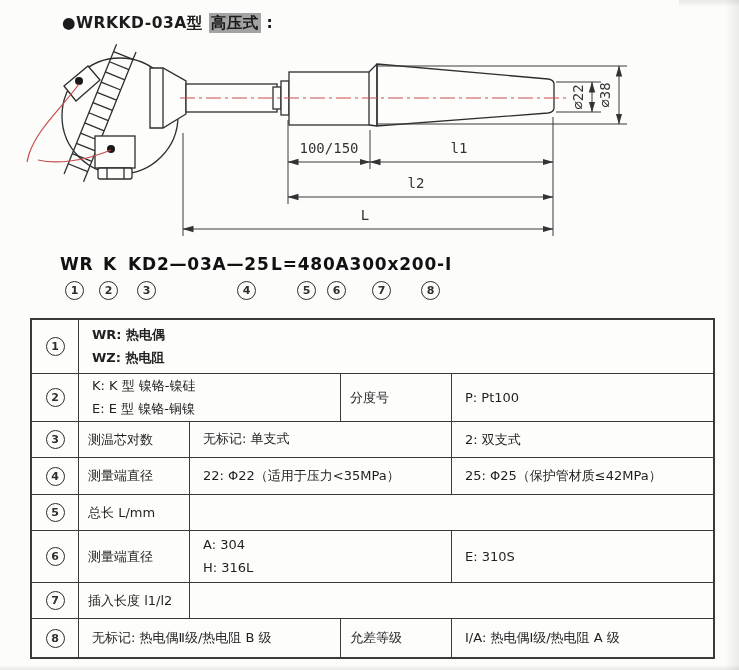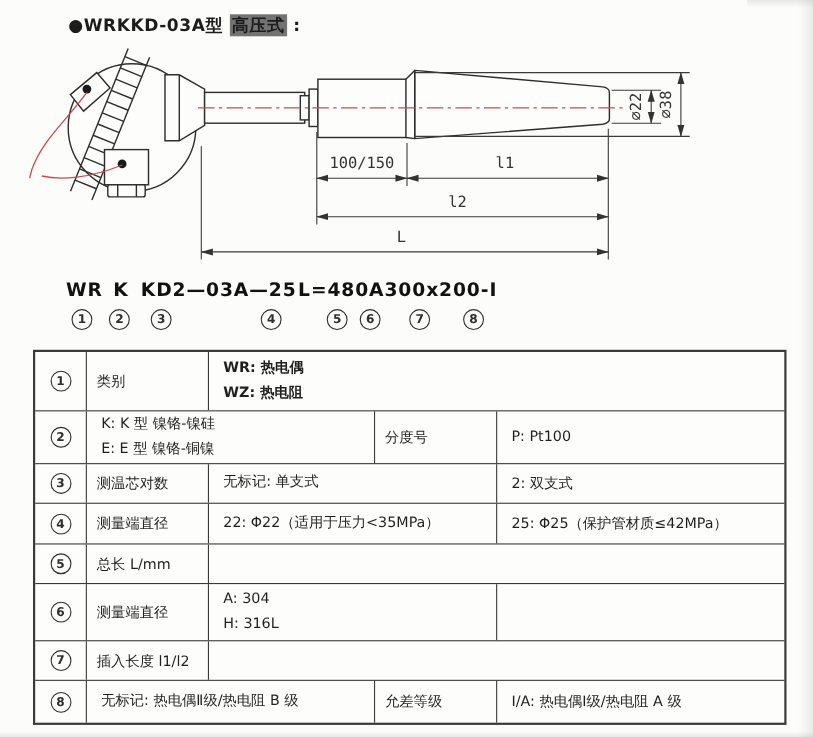--- a/index.html
+++ b/index.html
@@ -10,21 +10,21 @@
   }
   .edge-right{position:absolute; right:0; top:0; width:14px; height:670px;
     background:linear-gradient(to right, rgba(0,0,0,0), rgba(0,0,0,0.07)); }
   .edge-top{position:absolute; right:0; top:0; width:60px; height:7px;
     background:linear-gradient(to bottom, rgba(0,0,0,0.08), rgba(0,0,0,0)); }
   .edge-bottom{position:absolute; left:0; bottom:0; width:739px; height:5px;
     background:linear-gradient(to top, rgba(0,0,0,0.08), rgba(0,0,0,0)); }
 
   .title{position:absolute; left:62px; top:13px; font-size:15.5px; font-weight:bold;
     letter-spacing:0.5px; white-space:nowrap;}
-  .title .hl{background:#737373; padding:1px 2px;text-align:center;}
+  .title .hl{background:#a3a3a3; padding:1px 2px;text-align:center;}
 
   svg.drawing{position:absolute; left:0; top:0;}
 
   .model{position:absolute; top:254px; left:0; width:739px; height:24px;
     font-size:17px; font-weight:600; letter-spacing:0.8px; color:#111;}
   .model span{position:absolute; top:0; white-space:nowrap;}
   .m0{left:60px;} .m1{left:103px;} .m2{left:128px;} .m3{left:271px;}
 
   .markers{position:absolute; top:281px; left:0; width:739px; height:22px;}
   .markers .circ{position:absolute; top:0;}
@@ -176,21 +176,20 @@
     <span class="circ k6">7</span>
     <span class="circ k7">8</span>
   </div>
 
   <div class="spec-table">
 
     <div class="trow" style="height:54px;">
       <div class="c num">
           <span class="circ">1</span>
         </div>
-      <div class="c label">类别</div>
       <div class="c valfull">
         <div>WR: 热电偶</div>
         <div>WZ: 热电阻</div>
       </div>
     </div>
 
     <div class="trow" style="height:48px;">
       <div class="c num">
           <span class="circ">2</span>
         </div>
@@ -230,20 +229,21 @@
 
     <div class="trow" style="height:52px;">
       <div class="c num">
           <span class="circ">6</span>
         </div>
       <div class="c label">测量端直径</div>
       <div class="c val">
         <div>A: 304</div>
         <div>H: 316L</div>
       </div>
+      <div class="c valr">E: 310S</div>
     </div>
 
     <div class="trow" style="height:36px;">
       <div class="c num">
           <span class="circ">7</span>
         </div>
       <div class="c label">插入长度 l1/l2</div>
       <div class="c valfull"></div>
     </div>
 

